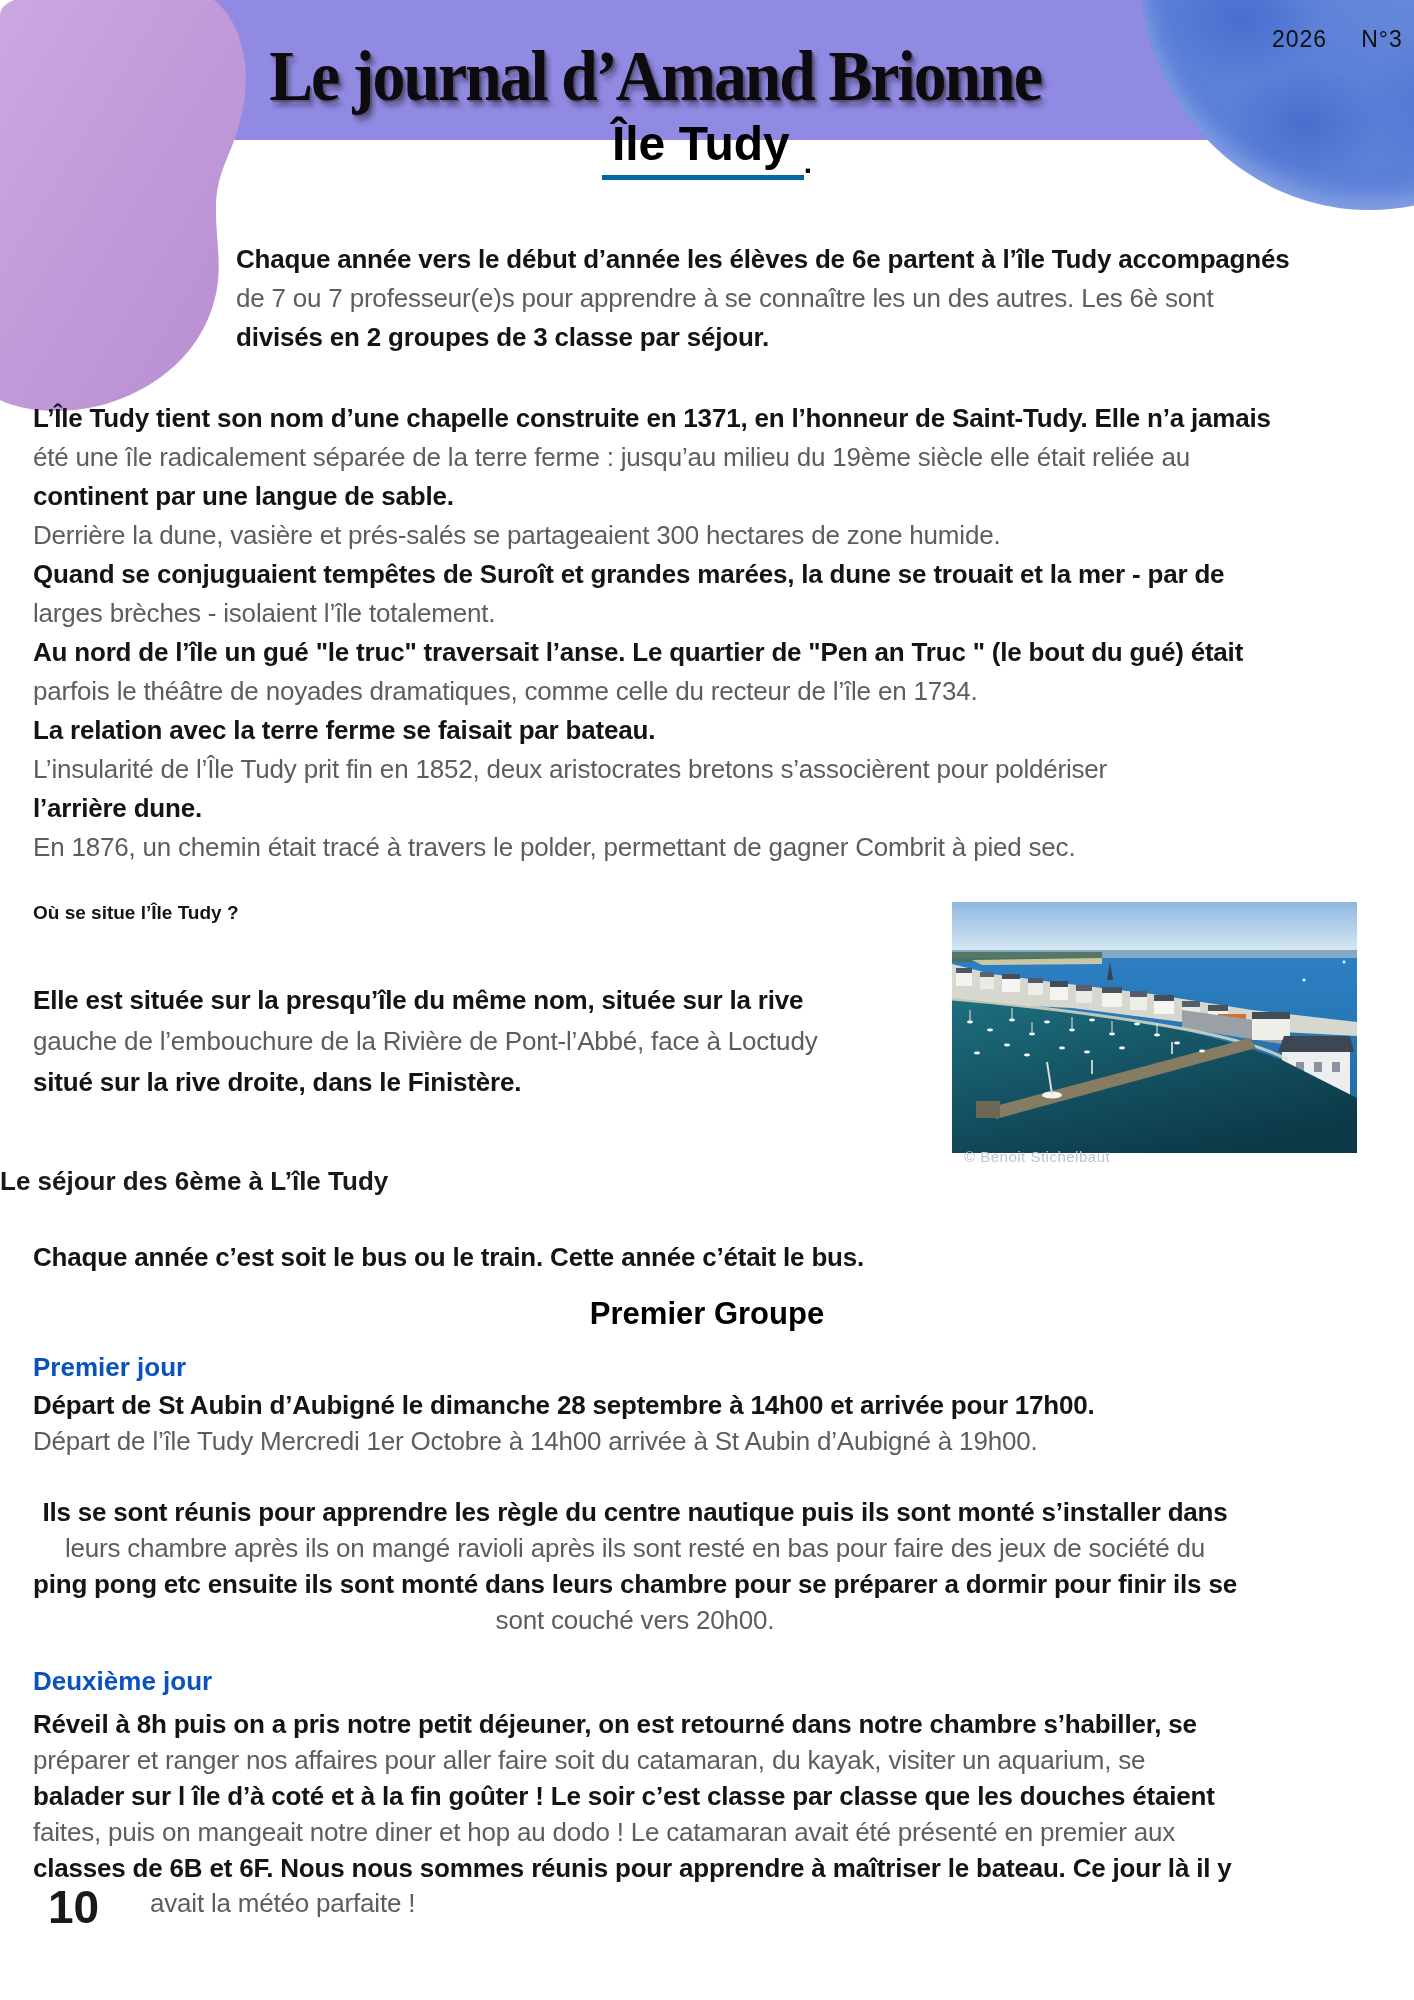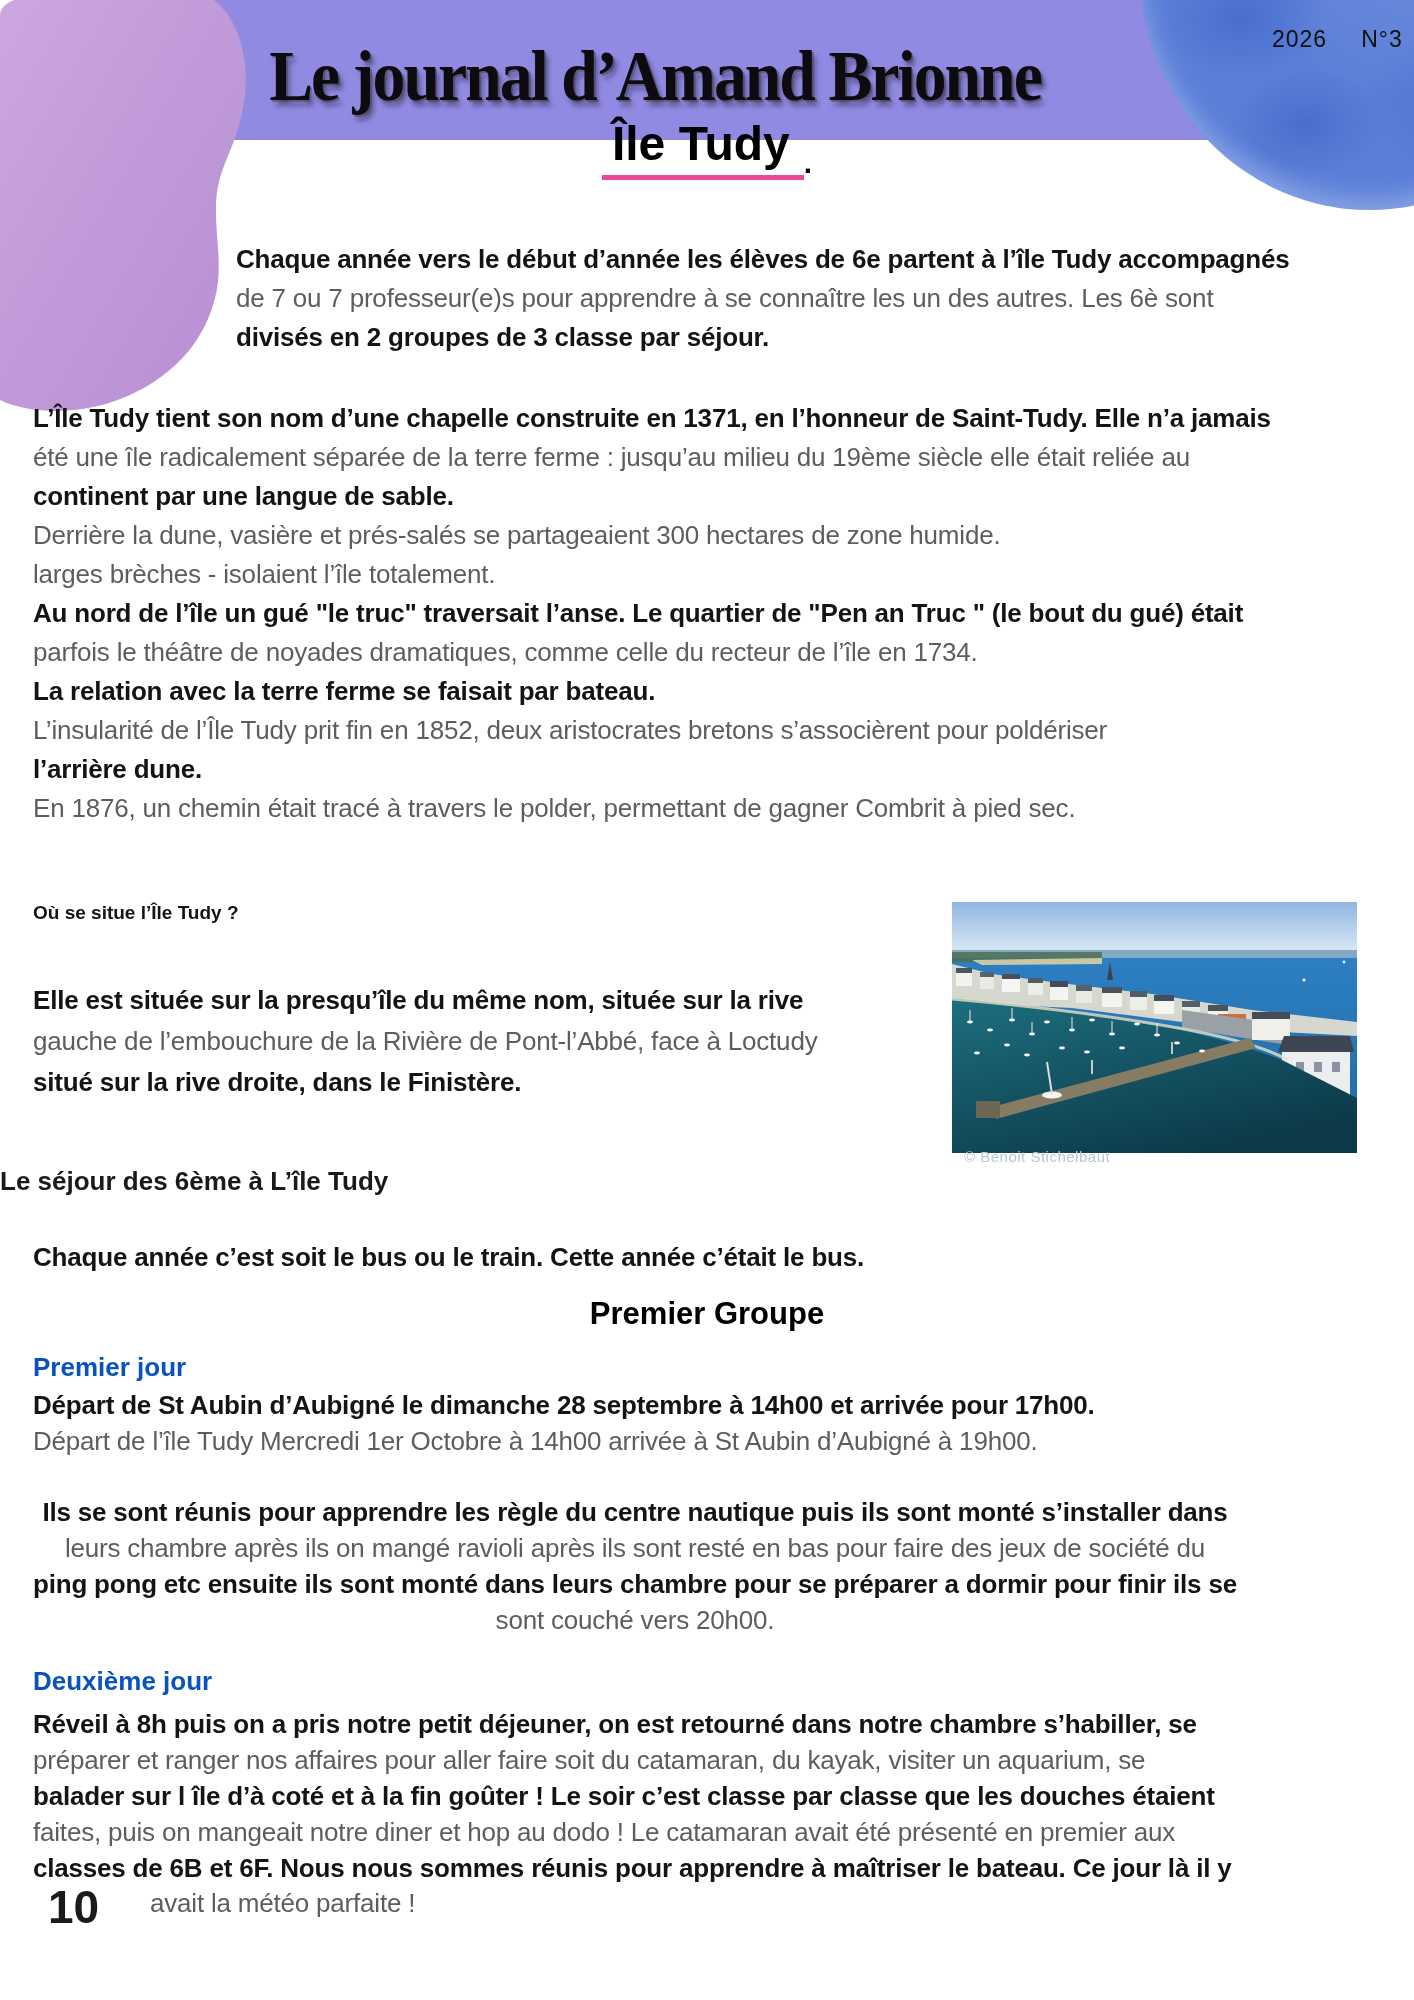--- a/index.html
+++ b/index.html
@@ -20,21 +20,21 @@
       #5c80d8;
     box-shadow: inset 0 -12px 20px rgba(205,220,248,0.35);}
   .issue{position:absolute;left:1272px;top:26px;font-size:23px;color:#101010;letter-spacing:1px;
          display:flex;gap:34px;font-weight:400;}
   .journal-title{position:absolute;left:210px;top:38px;width:890px;text-align:center;
     font-family:"Liberation Serif",serif;font-size:67px;font-weight:700;color:#0d0b10;
     letter-spacing:-2px;transform:scale(0.98,1.06);
     text-shadow:2px 2px 0 rgba(70,65,80,0.55), 4px 5px 5px rgba(0,0,0,0.35);}
   .page-title-wrap{position:absolute;left:0;top:116px;width:1414px;text-align:center;}
   .page-title{display:inline-block;font-size:48px;font-weight:700;color:#000;
-    border-bottom:5px solid #ec4899;padding:0 14px 4px 10px;letter-spacing:0px;text-align:right;}
+    border-bottom:5px solid #0369a1;padding:0 14px 4px 10px;letter-spacing:0px;text-align:right;}
   .page-title-period{font-size:30px;font-weight:700;color:#000;vertical-align:bottom;}
 
   
   .line{white-space:nowrap;font-size:26px;line-height:39px;letter-spacing:-0.2px;}
   .dark{color:#141414;font-weight:700;}
   .gray{color:#5d5d5d;font-weight:400;}
   .blue-label{color:#0a53bd;font-weight:700;font-size:26px;}
 
   .intro{position:absolute;left:236px;top:240px;}
   .history{position:absolute;left:33px;top:399px;}
@@ -98,20 +98,21 @@
     <div class="line dark">Chaque année vers le début d’année les élèves de 6e partent à l’île Tudy accompagnés</div>
     <div class="line gray">de 7 ou 7 professeur(e)s pour apprendre à se connaître les un des autres. Les 6è sont</div>
     <div class="line dark">divisés en 2 groupes  de 3 classe par séjour.</div>
   </div>
 
   <div class="history">
     <div class="line dark">L’Île Tudy tient son nom d’une chapelle construite en 1371, en l’honneur de Saint-Tudy. Elle n’a jamais</div>
     <div class="line gray">été une île radicalement séparée de la terre ferme : jusqu’au milieu du 19ème siècle elle était reliée au</div>
     <div class="line dark">continent par une langue de sable.</div>
     <div class="line gray">Derrière la dune, vasière et prés-salés se partageaient 300 hectares de zone humide.</div>
+    <div class="line dark">Quand se conjuguaient tempêtes de Suroît et grandes marées, la dune se trouait et la mer - par de</div>
     <div class="line gray">larges brèches - isolaient l’île totalement.</div>
     <div class="line dark">Au nord de l’île un gué "le truc" traversait l’anse. Le quartier de "Pen an Truc "  (le bout du gué) était</div>
     <div class="line gray">parfois le théâtre de noyades dramatiques, comme celle du recteur de l’île en 1734.</div>
     <div class="line dark">La relation avec la terre ferme se faisait par bateau.</div>
     <div class="line gray">L’insularité de l’Île Tudy prit fin en 1852, deux aristocrates bretons s’associèrent pour poldériser</div>
     <div class="line dark">l’arrière dune.</div>
     <div class="line gray">En 1876, un chemin était tracé à travers le polder, permettant de gagner Combrit à pied sec.</div>
   </div>
 
   <div class="where-heading">Où se situe l’Île Tudy ?</div>

